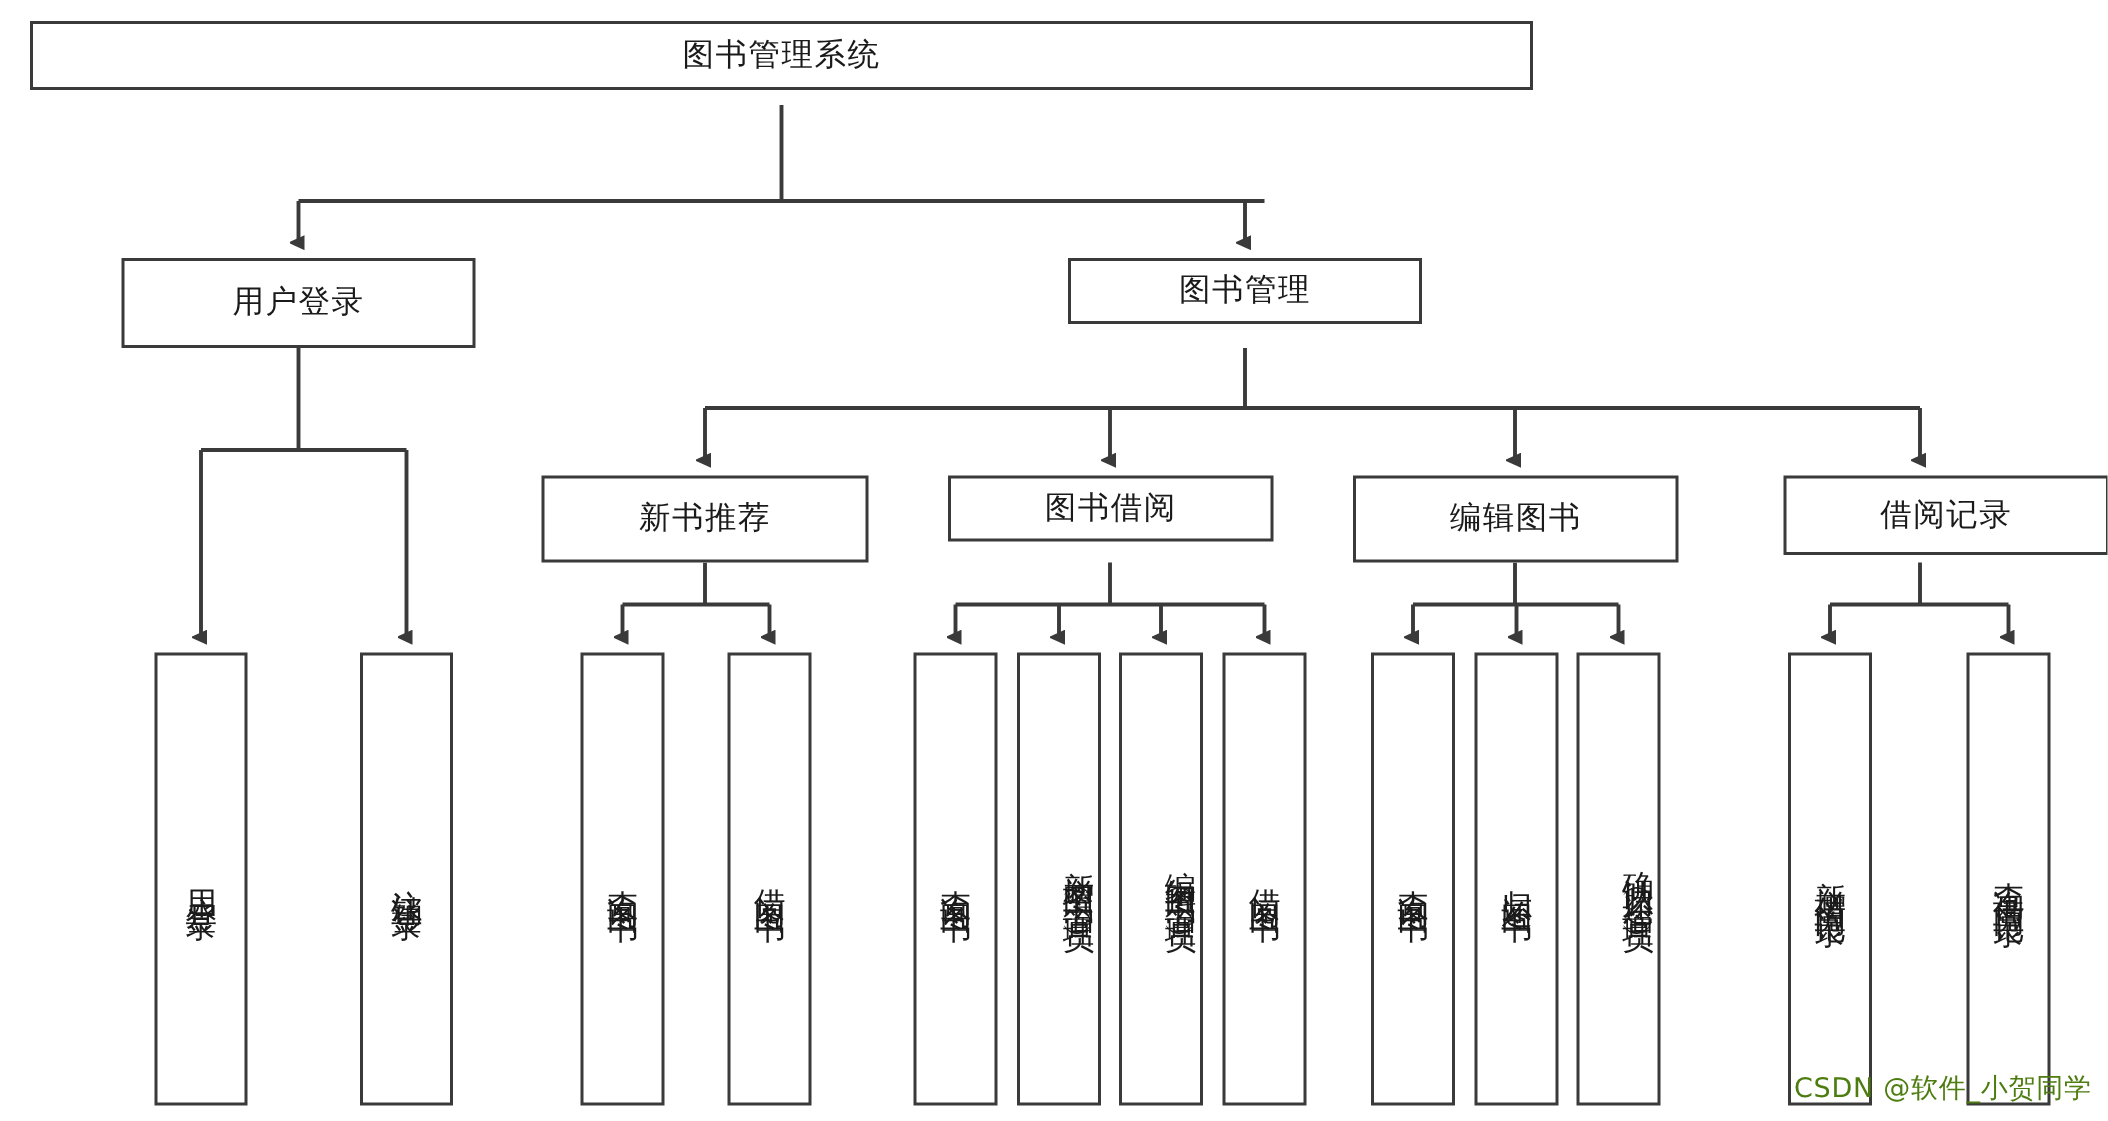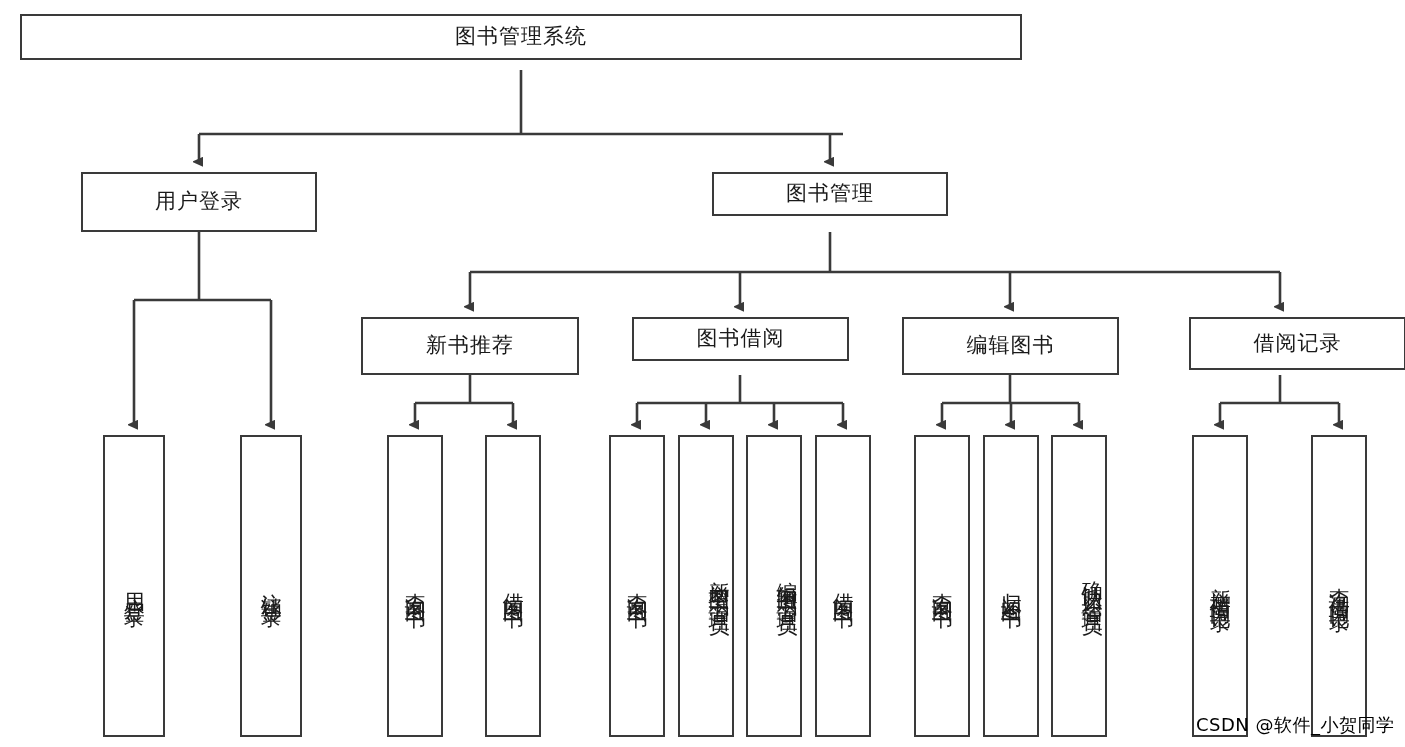--- a/index.html
+++ b/index.html
@@ -53,21 +53,21 @@
     padding-bottom: 4px;
     align-items: flex-start;
     justify-content: center;
   }
   .node-v.center-v {
     align-items: center;
   }
   .watermark {
     position: absolute;
     font-size: 18px;
-    color: #000000;
+    color: #4d7c0f;
     white-space: nowrap;
     letter-spacing: 0.5px;
     user-select: none;
   }
 </style>
 </head>
 <body>
 
 <div id="diagram-root">
 

